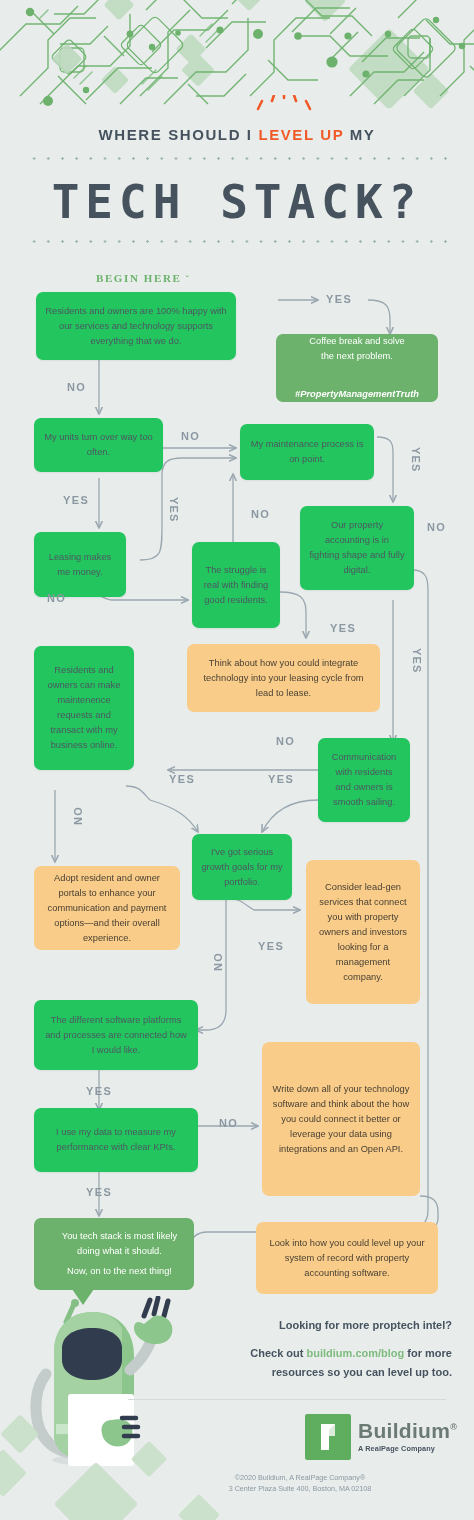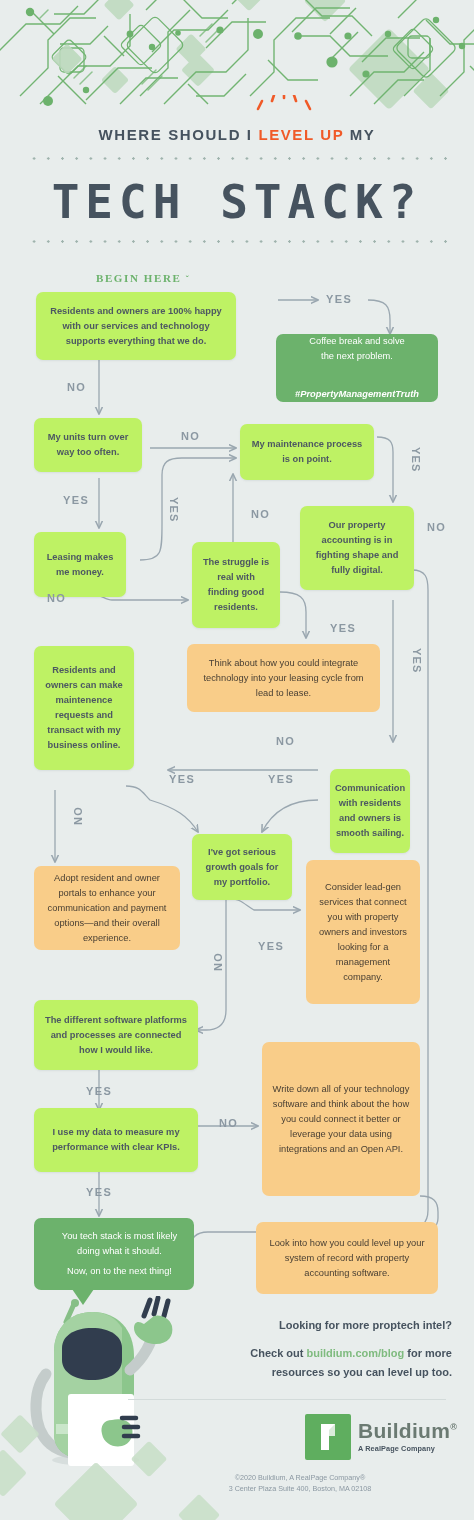--- a/index.html
+++ b/index.html
@@ -44,21 +44,21 @@
 
   
   .box{
     position:absolute;box-sizing:border-box;
     border-radius:7px;
     display:flex;align-items:center;justify-content:center;
     text-align:center;
     font-size:9.3px;line-height:15px;
     padding:7px 9px;
   }
-  .box.q{background:#bef264;color:#4d5862;box-shadow:0 1px 2px rgba(80,95,105,.10);font-weight:bold;}
+  .box.q{background:#22c55e;color:#4d5862;box-shadow:0 1px 2px rgba(80,95,105,.10);}
   .box.act{background:#f9cd89;color:#4a4034;}
   .box.ok{background:#6cb26c;color:#ffffff;}
   .box.ok b{display:block;margin-top:23px;font-size:9.3px;font-style:italic;}
   .bubble-tail{
     position:absolute;width:0;height:0;
     border-left:11px solid transparent;border-right:11px solid transparent;
     border-top:16px solid #6cb26c;
   }
 
   
@@ -259,21 +259,21 @@
   <div class="box q" style="left:36px;top:292px;width:200px;height:68px;">
     <span>Residents and owners are 100% happy with our services and technology supports everything that we do.</span>
   </div>
 
   <div class="box ok" style="left:276px;top:334px;width:162px;height:68px;flex-direction:column;">
     <span>Coffee break and solve</span>
     <span>the next problem.</span>
     <b>#PropertyManagementTruth</b>
   </div>
 
-  <div class="box q" style="left:34px;top:418px;width:108px;height:54px;">
+  <div class="box q" style="left:34px;top:418px;width:129px;height:54px;">
     <span>My units turn over way too often.</span>
   </div>
 
   <div class="box q" style="left:240px;top:424px;width:134px;height:56px;">
     <span>My maintenance process is on point.</span>
   </div>
 
   <div class="box q" style="left:34px;top:532px;width:92px;height:65px;">
     <span>Leasing makes me money.</span>
   </div>
@@ -287,21 +287,21 @@
   </div>
 
   <div class="box act" style="left:187px;top:644px;width:193px;height:68px;">
     <span>Think about how you could integrate technology into your leasing cycle from lead to lease.</span>
   </div>
 
   <div class="box q" style="left:34px;top:646px;width:100px;height:124px;">
     <span>Residents and owners can make maintenence requests and transact with my business online.</span>
   </div>
 
-  <div class="box q" style="left:318px;top:769px;width:80px;height:84px;margin-left:12px;">
+  <div class="box q" style="left:318px;top:738px;width:92px;height:84px;">
     <span>Communication with residents and owners is smooth sailing.</span>
   </div>
 
   <div class="box q" style="left:192px;top:834px;width:100px;height:66px;">
     <span>I've got serious growth goals for my portfolio.</span>
   </div>
 
   <div class="box act" style="left:34px;top:866px;width:146px;height:84px;">
     <span>Adopt resident and owner portals to enhance your communication and payment options—and their overall experience.</span>
   </div>

